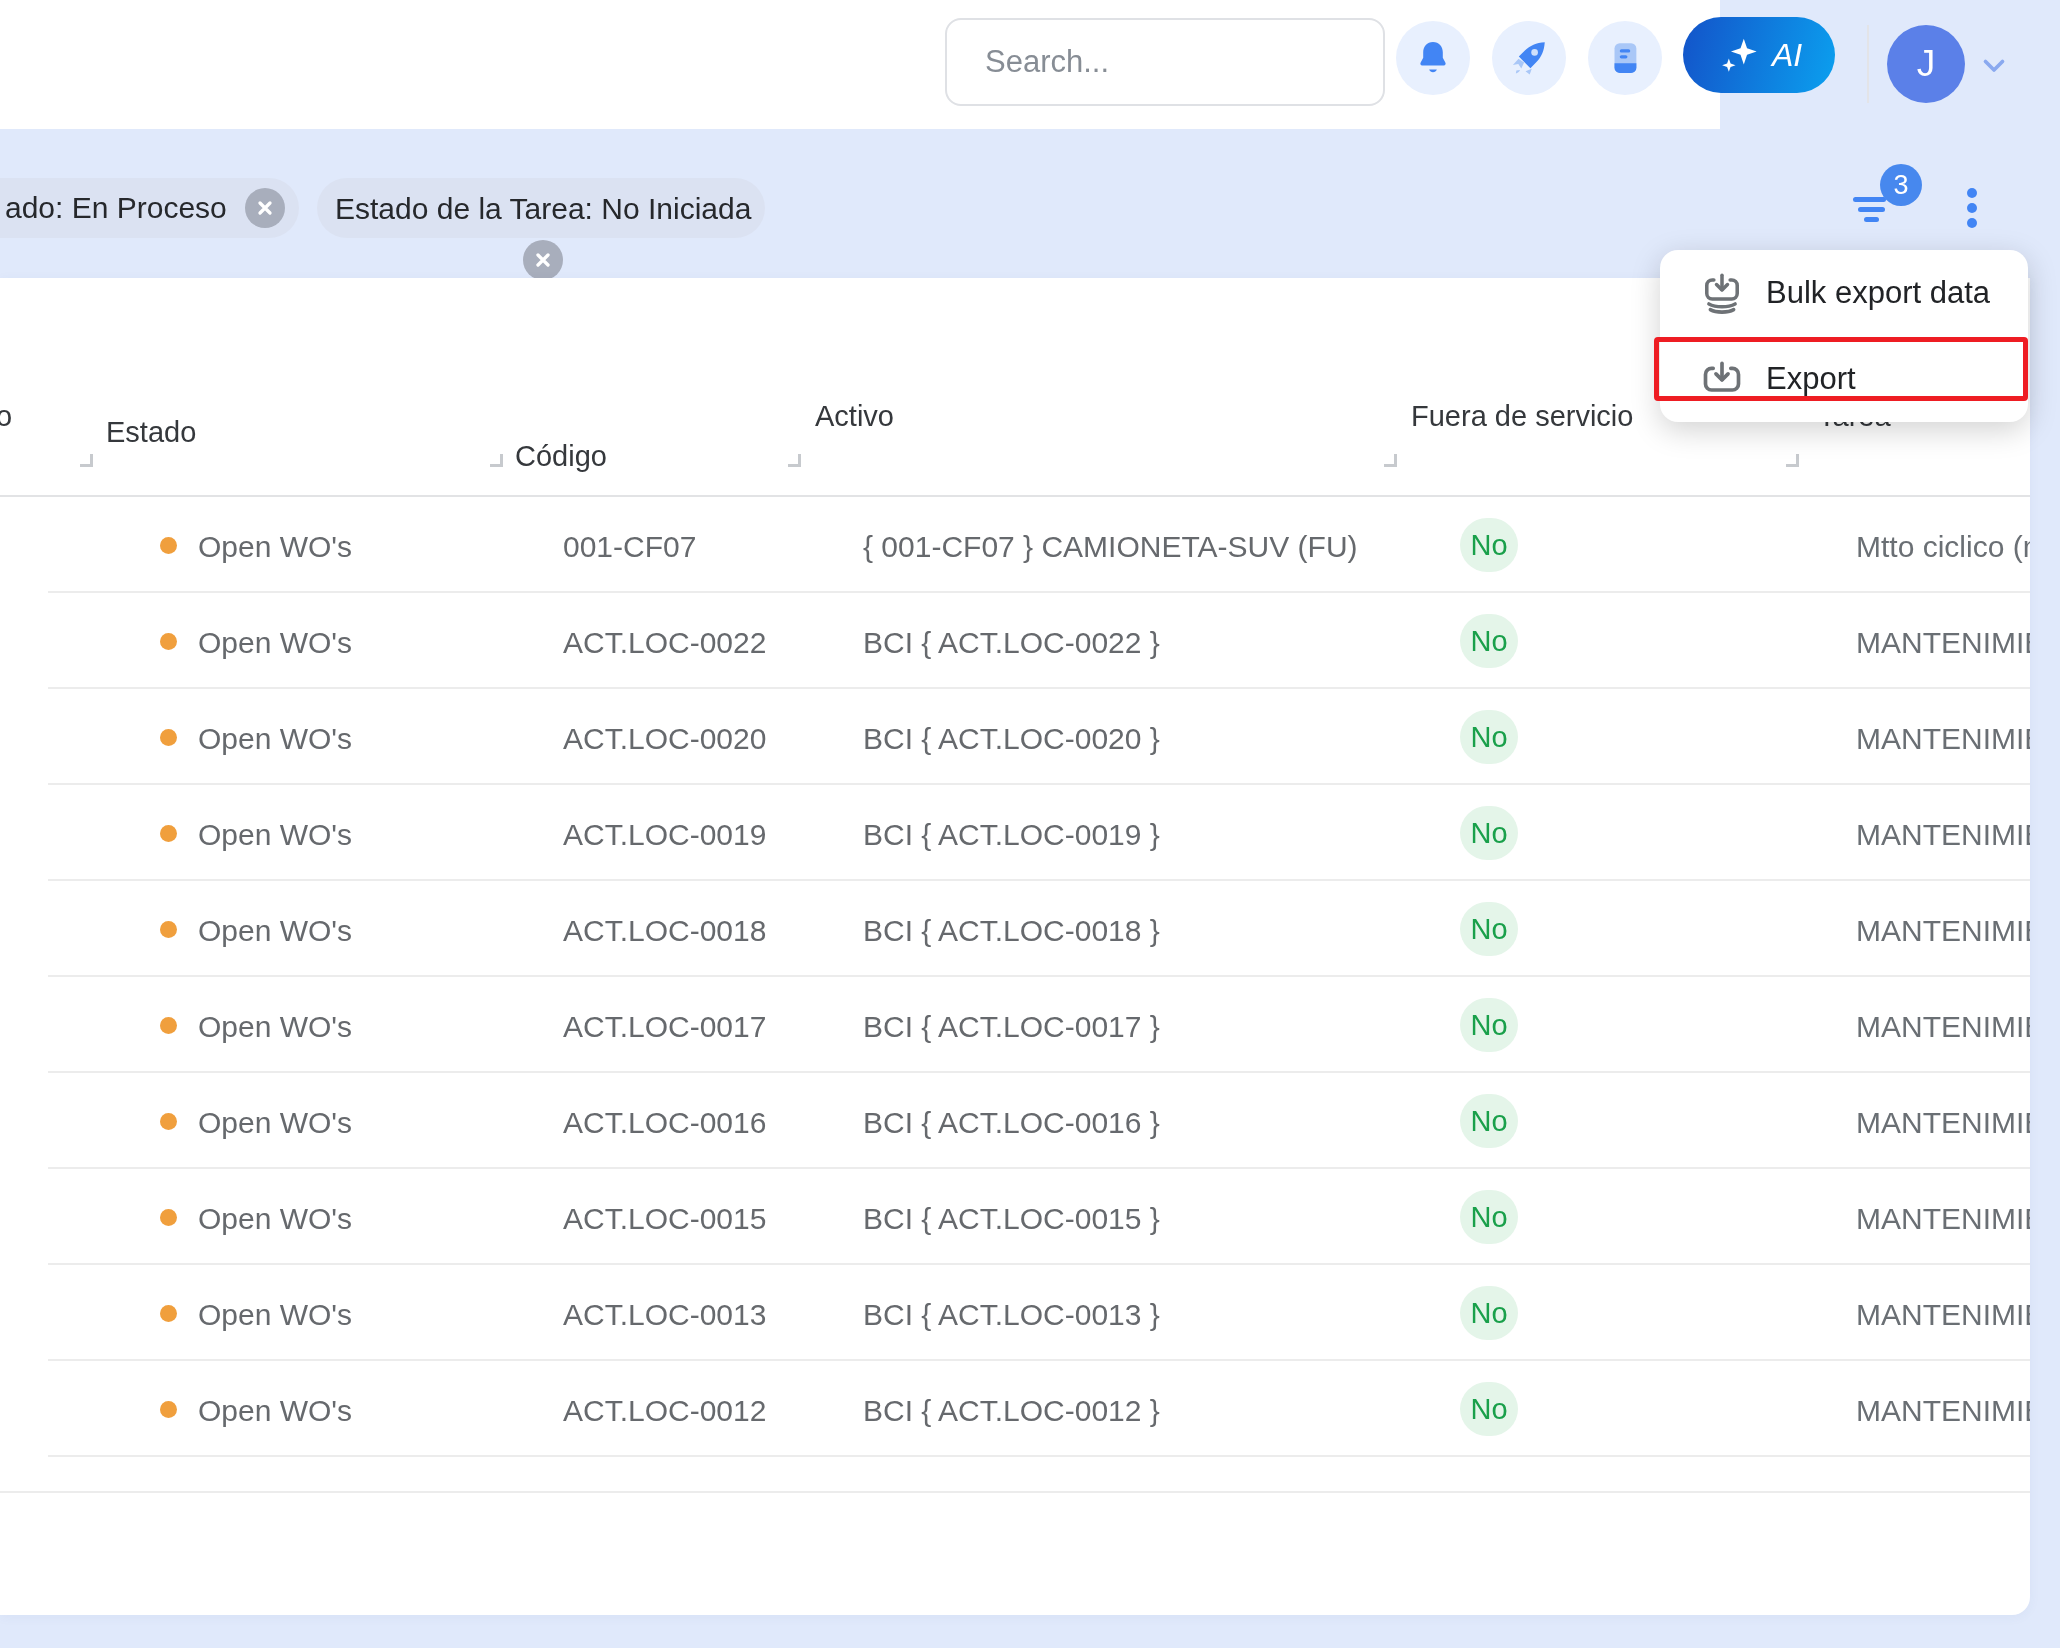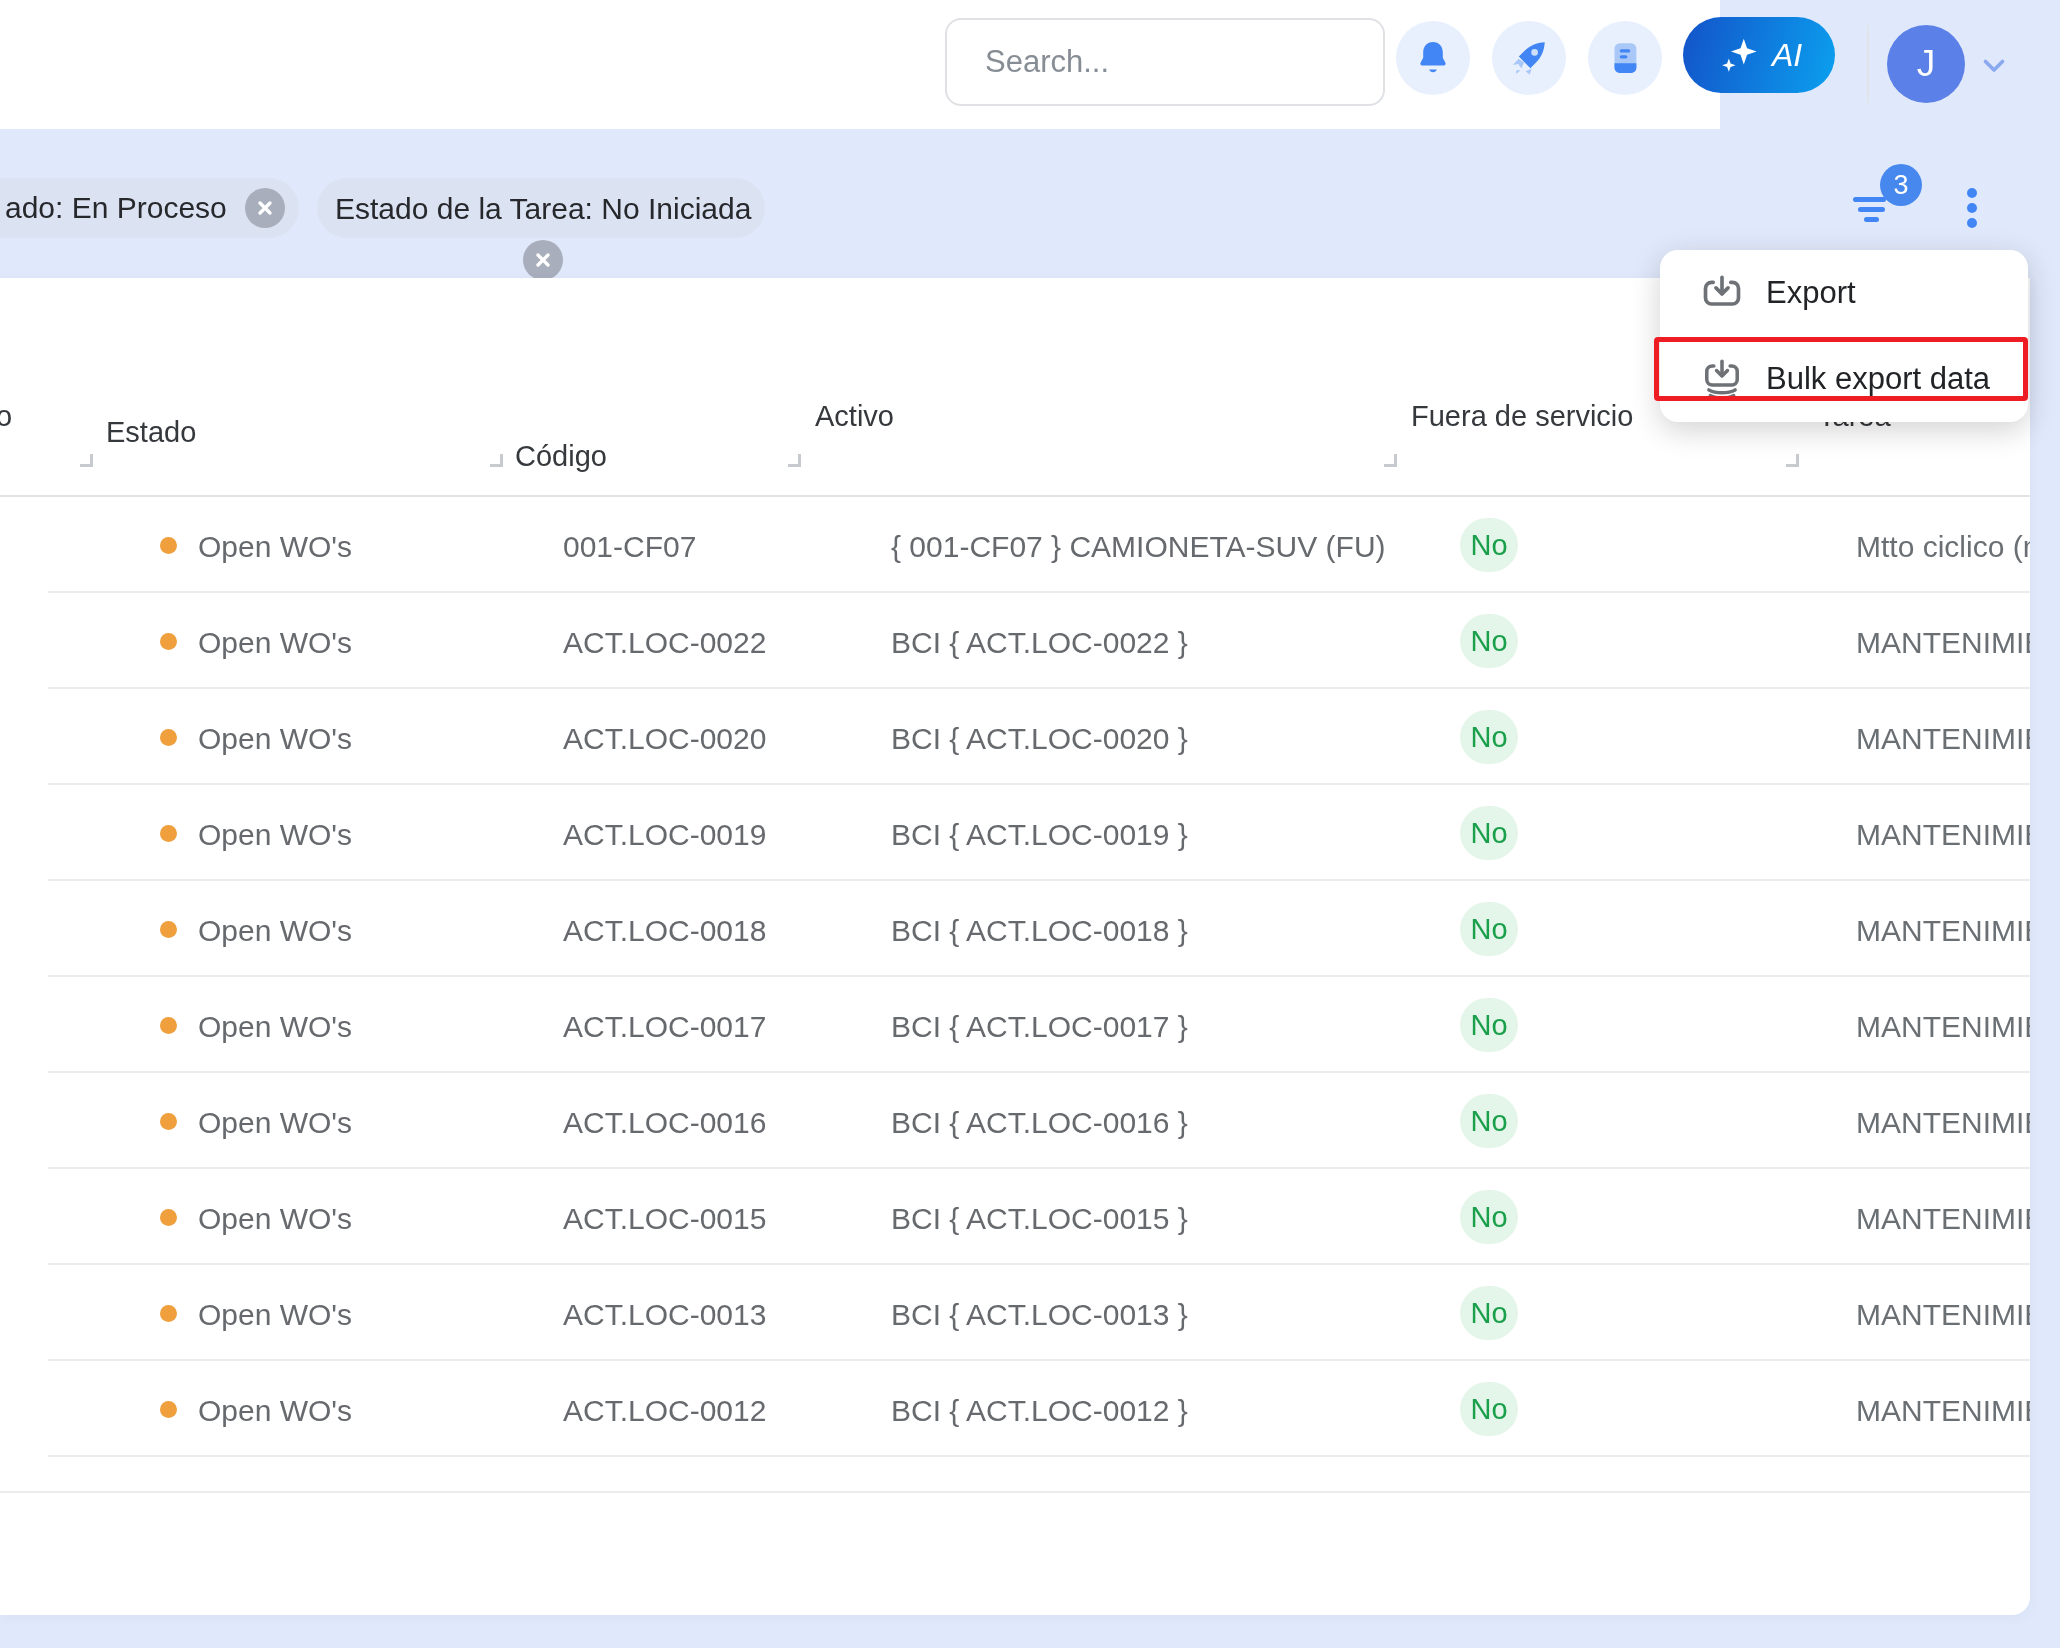--- a/index.html
+++ b/index.html
@@ -67,21 +67,21 @@
   .rz {
     position:absolute; top:176px; width:13px; height:13px;
     border-right:3px solid #c7cace; border-bottom:3px solid #c7cace;
   }
   .head-sep { position:absolute; left:0; top:217px; width:2030px; height:2px; background:#e2e3e5; }
   .tbody { position:absolute; left:0; top:219px; width:2030px;padding-left:48px; }
   .trow { position:relative; width:2030px; height:96px; border-bottom:2px solid #ececec; }
   .c-dot { position:absolute; left:112px; top:40px; width:17px; height:17px; border-radius:50%; background:#f09f3d; }
   .c-estado { position:absolute; left:150px; top:33px; font-size:30px; color:#66696d; white-space:nowrap; }
   .c-codigo { position:absolute; left:515px; top:33px; font-size:30px; color:#66696d; white-space:nowrap; }
-  .c-activo { position:absolute; left:815px; top:33px; font-size:30px; color:#66696d; white-space:nowrap;margin-left:28px; }
+  .c-activo { position:absolute; left:815px; top:33px; font-size:30px; color:#66696d; white-space:nowrap; }
   .c-fuera {
     position:absolute; left:1412px; top:21px; min-width:58px; height:54px; border-radius:27px;
     background:#e4f5e9; color:#1aa04b; font-size:29px; display:inline-flex;
     align-items:center; justify-content:center; padding:0 10px;
   }
   .c-tarea { position:absolute; left:1808px; top:33px; width:222px; font-size:30px; color:#6a6f74; white-space:nowrap; overflow:hidden; }
   .endstrip { position:absolute; left:0; top:1179px; width:2030px; height:36px; border-bottom:2px solid #ececec; }
   
   .menu {
     position:absolute; left:1660px; top:250px; width:368px; height:172px; background:#fff;
@@ -301,33 +301,33 @@
       <span class="c-fuera">No</span>
       <span class="c-tarea">MANTENIMIENTO</span>
     </div>
   </div>
 
     <div class="endstrip"></div>
   </section>
 
   <div class="menu">
     <button class="menu-item">
-      <svg width="44" height="44" viewBox="0 0 24 24" fill="none" stroke="#6e7276" stroke-width="2" stroke-linecap="round" stroke-linejoin="round">
-        <path d="M12 3.5v8.8"></path>
-        <path d="M8.7 9.2l3.3 3.3 3.3-3.3"></path>
-        <path d="M7.2 6.2h-.9A3.3 3.3 0 0 0 3 9.5v5.2A3.3 3.3 0 0 0 6.3 18h11.4a3.3 3.3 0 0 0 3.3-3.3V9.5a3.3 3.3 0 0 0-3.3-3.3h-.9"></path>
-      </svg>
-      <span>Export</span>
-    </button>
-    <button class="menu-item">
       <svg width="44" height="46" viewBox="0 0 24 26" fill="none" stroke="#6e7276" stroke-width="2" stroke-linecap="round" stroke-linejoin="round">
         <path d="M12 3v8"></path>
         <path d="M8.9 8.2L12 11.3l3.1-3.1"></path>
         <path d="M7.4 5.6h-.9A3.1 3.1 0 0 0 3.4 8.7v4.6a3.1 3.1 0 0 0 3.1 3.1h11a3.1 3.1 0 0 0 3.1-3.1V8.7a3.1 3.1 0 0 0-3.1-3.1h-.9"></path>
         <path d="M4.6 19.2c1.8 1 4.5 1.6 7.4 1.6s5.6-.6 7.4-1.6"></path>
         <path d="M5.4 22.4c1.6.9 3.9 1.4 6.6 1.4s5-.5 6.6-1.4"></path>
       </svg>
       <span>Bulk export data</span>
     </button>
+    <button class="menu-item">
+      <svg width="44" height="44" viewBox="0 0 24 24" fill="none" stroke="#6e7276" stroke-width="2" stroke-linecap="round" stroke-linejoin="round">
+        <path d="M12 3.5v8.8"></path>
+        <path d="M8.7 9.2l3.3 3.3 3.3-3.3"></path>
+        <path d="M7.2 6.2h-.9A3.3 3.3 0 0 0 3 9.5v5.2A3.3 3.3 0 0 0 6.3 18h11.4a3.3 3.3 0 0 0 3.3-3.3V9.5a3.3 3.3 0 0 0-3.3-3.3h-.9"></path>
+      </svg>
+      <span>Export</span>
+    </button>
   </div>
   <div class="red-box"></div>
 
 </div>
 
 </body></html>

